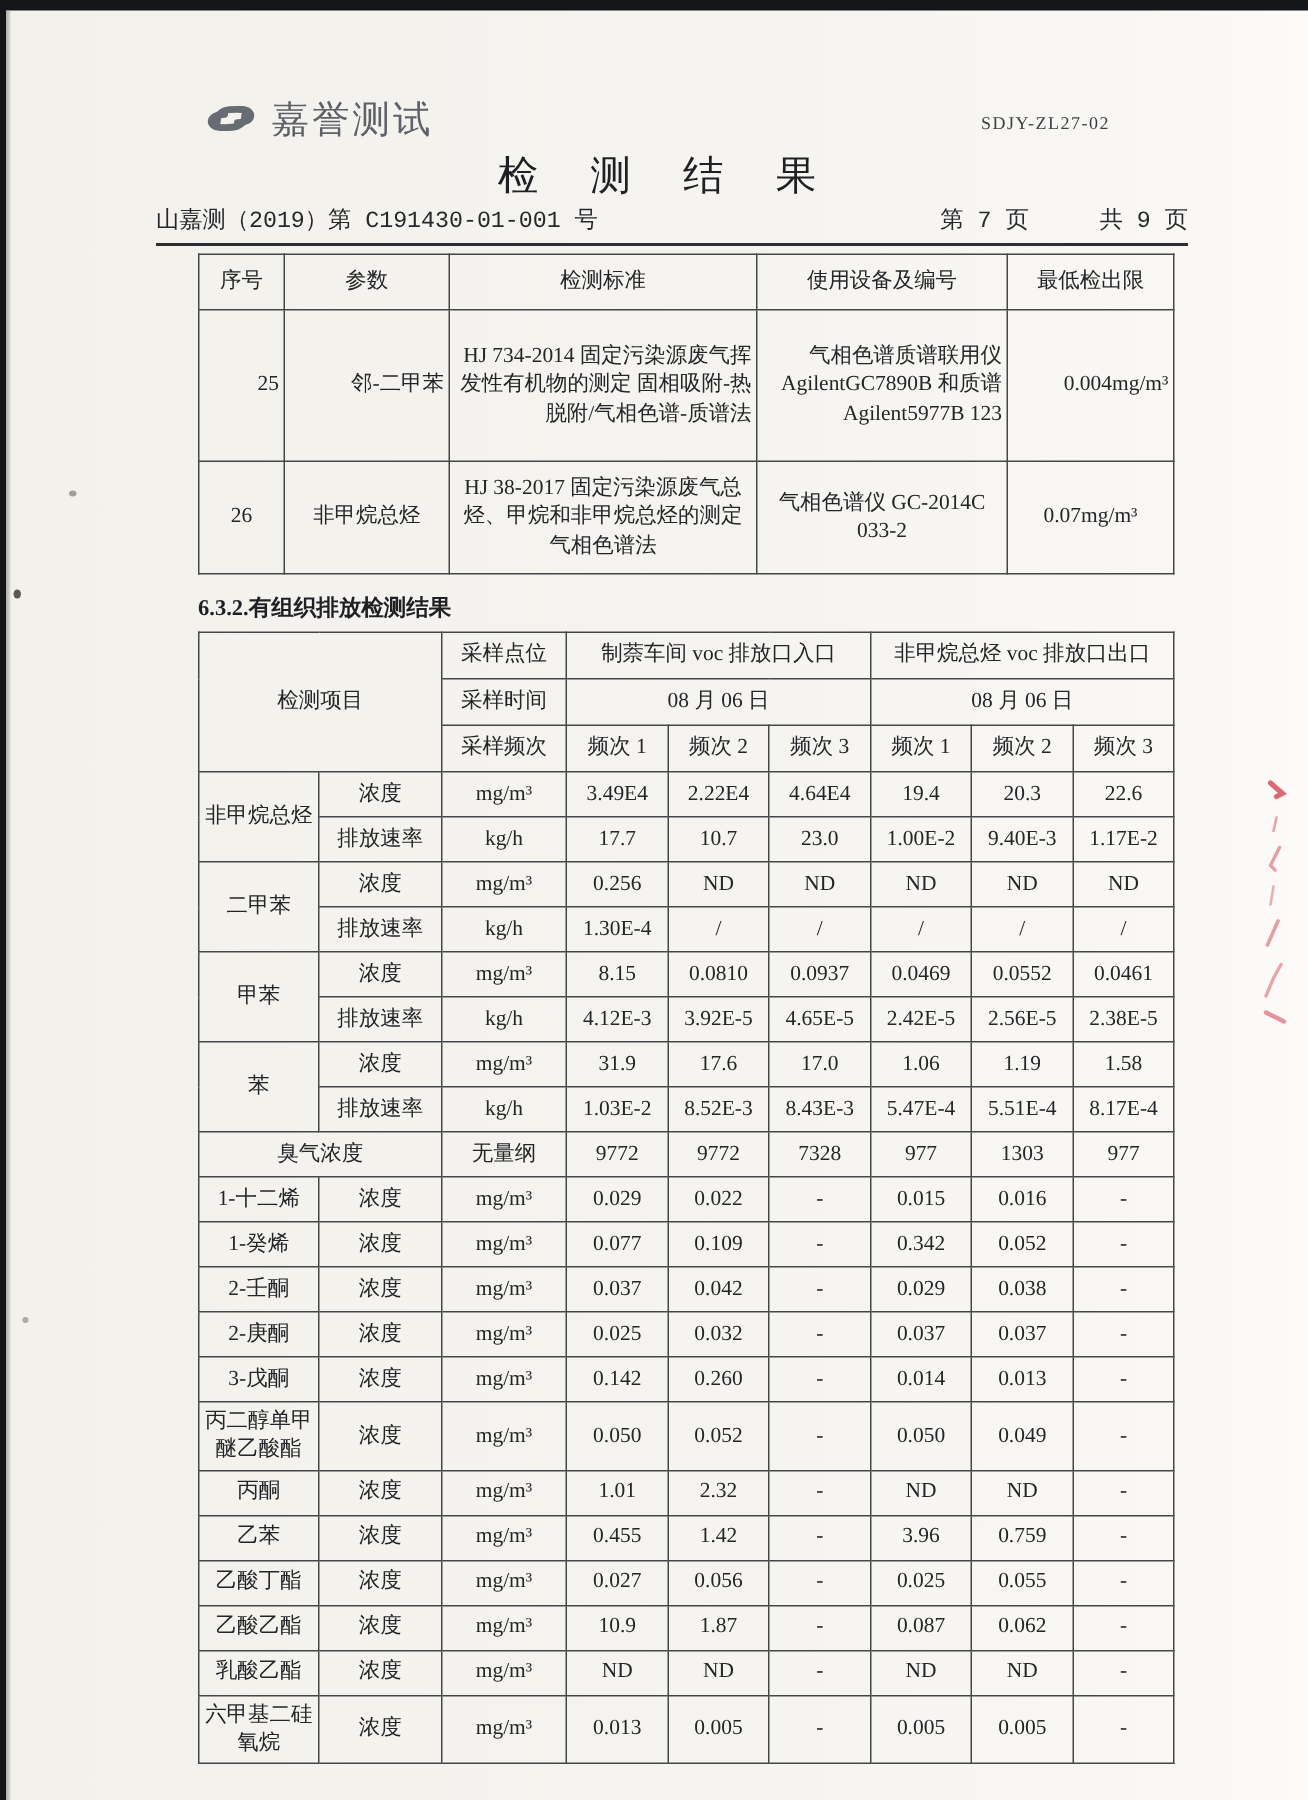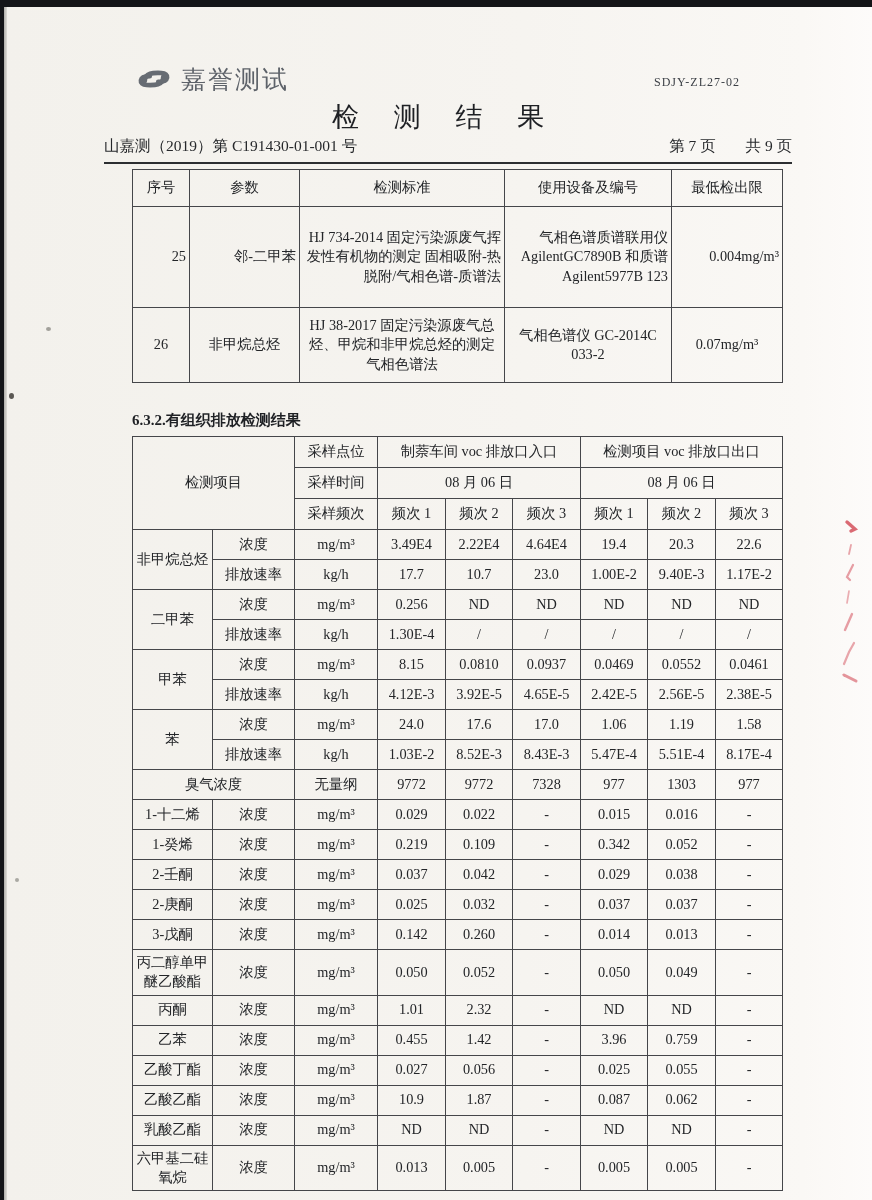--- a/index.html
+++ b/index.html
@@ -10,27 +10,27 @@
   .edge-shadow{position:absolute;left:4px;top:7px;width:3px;bottom:0;background:linear-gradient(90deg,#6a6a66,#c9c7c2);opacity:.5;}
 
   
   .logo-row{position:absolute;top:54px;left:132px;display:flex;align-items:center;gap:9px;}
   .logo-text{font-family:"Liberation Sans","DejaVu Sans",sans-serif;font-size:25px;color:#5d6269;letter-spacing:2px;}
   .form-code{position:absolute;top:68px;left:650px;font-size:12px;color:#3b3f45;letter-spacing:1px;}
   .doc-title{position:absolute;top:92px;left:0;width:100%;text-align:center;
     font-size:27px;font-weight:normal;letter-spacing:14px;text-indent:14px;color:#1e2024;}
   .subheader{position:absolute;top:129px;left:100px;right:80px;
     border-bottom:2px solid #2c2e31;padding-bottom:5px;
-    display:flex;justify-content:space-between;align-items:flex-end;font-size:15.5px;color:#26282b;}
-  .pageinfo span{margin-left:26px;}
+    display:flex;justify-content:space-between;align-items:flex-end;font-size:15.5px;color:#26282b;font-family:Liberation Mono, monospace;}
+  .pageinfo span{margin-left:38px;}
 
   
   .content{position:absolute;left:128px;top:162px;width:650px;}
   .sec-title{font-size:15px;font-weight:bold;color:#1e2024;margin:0 0 6px 0;}
-  .sec2-title{margin-top:28px;}
+  .sec2-title{margin-top:13px;}
 
   table.doc-table{border-collapse:collapse;table-layout:fixed;width:650px;background:transparent;}
   table.doc-table th,table.doc-table td{
     border:1px solid #45464a;font-weight:normal;text-align:center;vertical-align:middle;
     font-size:14.3px;line-height:1.35;padding:3px 3px;color:#232528;overflow:hidden;}
   table.basis th{height:30px;}
   table.basis tbody tr:nth-child(1) td{height:94px;text-align:right;}
   table.basis tbody tr:nth-child(2) td{height:68px;}
   table.results th{height:24px;}
   table.results td{height:23px;}
@@ -121,21 +121,21 @@
           <col style="width:68px">
         <col style="width:67px">
           <col style="width:68px">
           <col style="width:67px">
       </colgroup>
     <thead>
           <tr>
             <th colspan="2" rowspan="3">检测项目</th>
             <th>采样点位</th>
             <th colspan="3">制萘车间 voc 排放口入口</th>
-            <th colspan="3">检测项目 voc 排放口出口</th>
+            <th colspan="3">非甲烷总烃 voc 排放口出口</th>
           </tr>
           <tr>
             <th>采样时间</th>
             <th colspan="3">08 月 06 日</th>
             <th colspan="3">08 月 06 日</th>
           </tr>
           <tr>
             <th>采样频次</th>
             <th>频次 1</th>
             <th>频次 2</th>
@@ -206,21 +206,21 @@
             <td>3.92E-5</td>
             <td>4.65E-5</td>
             <td>2.42E-5</td>
             <td>2.56E-5</td>
             <td>2.38E-5</td>
           </tr>
           <tr>
             <td rowspan="2">苯</td>
             <td>浓度</td>
             <td>mg/m³</td>
-            <td>24.0</td>
+            <td>31.9</td>
             <td>17.6</td>
             <td>17.0</td>
             <td>1.06</td>
             <td>1.19</td>
             <td>1.58</td>
           </tr>
           <tr>
             <td>排放速率</td>
             <td>kg/h</td>
             <td>1.03E-2</td>
@@ -248,21 +248,21 @@
             <td>0.022</td>
             <td>-</td>
             <td>0.015</td>
             <td>0.016</td>
             <td>-</td>
           </tr>
           <tr>
             <td>1-癸烯</td>
             <td>浓度</td>
             <td>mg/m³</td>
-            <td>0.219</td>
+            <td>0.077</td>
             <td>0.109</td>
             <td>-</td>
             <td>0.342</td>
             <td>0.052</td>
             <td>-</td>
           </tr>
           <tr>
             <td>2-壬酮</td>
             <td>浓度</td>
             <td>mg/m³</td>

